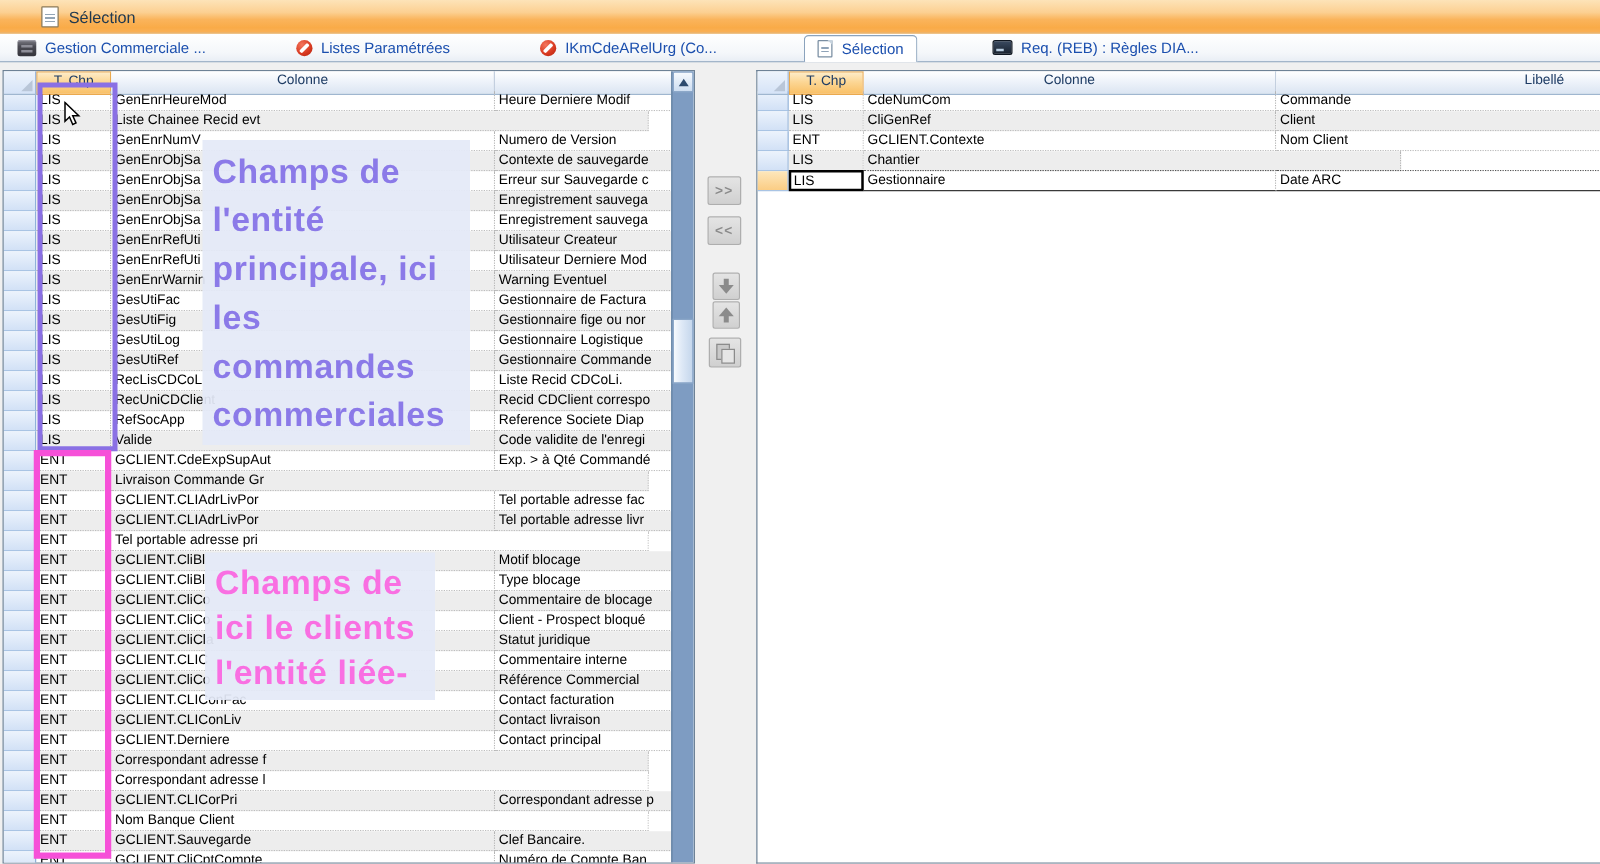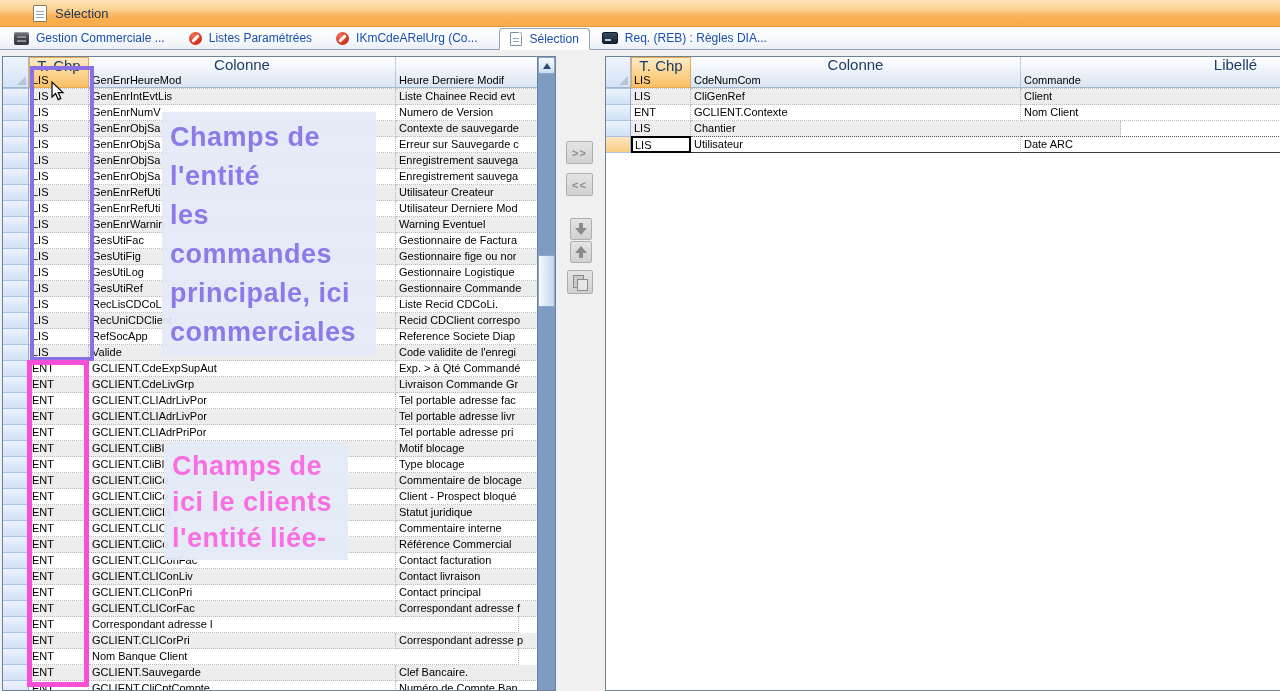--- a/index.html
+++ b/index.html
@@ -8,21 +8,21 @@
 
   
   .titlebar{position:absolute;left:0;top:0;width:1280px;height:27px;
     background:linear-gradient(180deg,#fde3b8 0%,#fcd092 38%,#fab45c 60%,#f9ab48 85%,#f9b057 100%);
     border-bottom:1px solid #e8962f;display:flex;align-items:center;}
   .title-text{position:absolute;left:55px;top:6px;font-size:13px;color:#20394f;}
 
   
   .tabbar{position:absolute;left:0;top:27px;width:1280px;height:23px;
     background:linear-gradient(180deg,#ffffff 0%,#f4f7fa 70%,#e9eef5 100%);
-    border-bottom:1px solid #8ba3bd;display:flex;align-items:center;padding-left:12px;}
+    border-bottom:1px solid #8ba3bd;display:flex;align-items:center;padding-left:12px;gap:48px;}
   .tab{display:flex;align-items:center;gap:7px;height:22px;padding:0 2px;margin-right:20px;}
   .tab .lbl{font-size:12px;color:#1b4fae;white-space:nowrap;}
   .tab.active{background:#fff;border:1px solid #8ba3bd;border-bottom:1px solid #fff;
     border-radius:4px 4px 0 0;padding:0 10px;margin-top:1px;position:relative;z-index:2;margin-right:10px;}
 
   
   .ico{display:inline-block;position:relative;flex:none;}
   .ico-doc{width:12px;height:14px;background:#fff;border:1px solid #7a8ea2;border-radius:1px;}
   .ico-doc::before{content:"";position:absolute;right:-1px;top:-1px;width:0;height:0;
     border-left:4px solid transparent;border-top:4px solid #c7d3de;}
@@ -46,21 +46,21 @@
 
   
   .content{position:absolute;left:0;top:50px;width:1280px;height:641px;background:#f0f0f0;}
   .grid{position:absolute;top:6px;height:635px;background:#fff;border:1px solid #6e8296;overflow:hidden;}
   .grid-left{left:2px;width:554px;}
   .grid-right{left:605px;width:675px;border-right:none;}
   .gbody{position:absolute;left:0;top:0;bottom:0;overflow:hidden;}
   .grid-left .gbody{right:18px;}
   .grid-right .gbody{right:0;}
   .ghead,.grow{display:flex;height:16px;white-space:nowrap;}
-  .hcell{flex:none;height:31px;font-size:15px;color:#1e3c64;text-align:center;line-height:15px;
+  .hcell{flex:none;height:19px;font-size:11px;color:#1e3c64;text-align:center;line-height:15px;
     background:linear-gradient(180deg,#ffffff 0%,#eef3fa 45%,#dbe5f2 100%);
     border-right:1px solid #c3cfdf;border-bottom:1px solid #9fb6cf;overflow:hidden;}
   .hcell.sorted{background:linear-gradient(180deg,#fdecc8 0%,#fcd694 45%,#f9c066 100%);
     border:1px solid #eaa94e;}
   .cell{flex:none;height:16px;font-size:11px;color:#000;line-height:15px;padding-left:3px;
     border-right:1px dotted #b5b5b5;border-bottom:1px dotted #bdbdbd;overflow:hidden;}
   .rowhdr{flex:none;height:16px;background:linear-gradient(180deg,#ecf3fc 0%,#d2e1f6 100%);
     border-right:1px solid #8fb0d8;border-bottom:1px solid #a9c4e4;}
   .grow.alt .cell{background:#ededed;}
   .corner{position:relative;background:linear-gradient(180deg,#eef4fc 0%,#d5e3f7 100%);
@@ -159,21 +159,20 @@
       <div id="lg-rows">
           <div class="grow">
             <div class="rowhdr c0"></div>
             <div class="cell c1">LIS</div>
             <div class="cell c2">GenEnrHeureMod</div>
             <div class="cell c3">Heure Derniere Modif</div>
           </div>
           <div class="grow alt">
             <div class="rowhdr c0"></div>
             <div class="cell c1">LIS</div>
-            <div class="cell c2">GenEnrIntEvtLis</div>
             <div class="cell c3">Liste Chainee Recid evt</div>
           </div>
           <div class="grow">
             <div class="rowhdr c0"></div>
             <div class="cell c1">LIS</div>
             <div class="cell c2">GenEnrNumV</div>
             <div class="cell c3">Numero de Version</div>
           </div>
           <div class="grow alt">
             <div class="rowhdr c0"></div>
@@ -267,39 +266,37 @@
           </div>
           <div class="grow">
             <div class="rowhdr c0"></div>
             <div class="cell c1">ENT</div>
             <div class="cell c2">GCLIENT.CdeExpSupAut</div>
             <div class="cell c3">Exp. &gt; à Qté Commandé</div>
           </div>
           <div class="grow alt">
             <div class="rowhdr c0"></div>
             <div class="cell c1">ENT</div>
-            <div class="cell c2">GCLIENT.CdeLivGrp</div>
             <div class="cell c3">Livraison Commande Gr</div>
           </div>
           <div class="grow">
             <div class="rowhdr c0"></div>
             <div class="cell c1">ENT</div>
             <div class="cell c2">GCLIENT.CLIAdrLivPor</div>
             <div class="cell c3">Tel portable adresse fac</div>
           </div>
           <div class="grow alt">
             <div class="rowhdr c0"></div>
             <div class="cell c1">ENT</div>
             <div class="cell c2">GCLIENT.CLIAdrLivPor</div>
             <div class="cell c3">Tel portable adresse livr</div>
           </div>
           <div class="grow">
             <div class="rowhdr c0"></div>
             <div class="cell c1">ENT</div>
-            <div class="cell c2">GCLIENT.CLIAdrPriPor</div>
             <div class="cell c3">Tel portable adresse pri</div>
           </div>
           <div class="grow alt">
             <div class="rowhdr c0"></div>
             <div class="cell c1">ENT</div>
             <div class="cell c2">GCLIENT.CliBl</div>
             <div class="cell c3">Motif blocage</div>
           </div>
           <div class="grow">
             <div class="rowhdr c0"></div>
@@ -345,27 +342,26 @@
           </div>
           <div class="grow alt">
             <div class="rowhdr c0"></div>
             <div class="cell c1">ENT</div>
             <div class="cell c2">GCLIENT.CLIConLiv</div>
             <div class="cell c3">Contact livraison</div>
           </div>
           <div class="grow">
             <div class="rowhdr c0"></div>
             <div class="cell c1">ENT</div>
-            <div class="cell c2">GCLIENT.CLIConPri</div>
+            <div class="cell c2">GCLIENT.Derniere</div>
             <div class="cell c3">Contact principal</div>
           </div>
           <div class="grow alt">
             <div class="rowhdr c0"></div>
             <div class="cell c1">ENT</div>
-            <div class="cell c2">GCLIENT.CLICorFac</div>
             <div class="cell c3">Correspondant adresse f</div>
           </div>
           <div class="grow">
             <div class="rowhdr c0"></div>
             <div class="cell c1">ENT</div>
             <div class="cell c3">Correspondant adresse l</div>
           </div>
           <div class="grow alt">
             <div class="rowhdr c0"></div>
             <div class="cell c1">ENT</div>
@@ -437,37 +433,37 @@
             <div class="cell c3">Nom Client</div>
           </div>
           <div class="grow alt">
             <div class="rowhdr c0"></div>
             <div class="cell c1">LIS</div>
             <div class="cell c3">Chantier</div>
           </div>
           <div class="grow sel">
             <div class="rowhdr c0"></div>
             <div class="cell c1">LIS</div>
-            <div class="cell c2">Utilisateur</div>
+            <div class="cell c2">Gestionnaire</div>
             <div class="cell c3">Date ARC</div>
           </div>
         </div>
     </div>
   </div>
 
 </div>
 
 <div class="hl-rect rect-primary"></div>
 <div class="hl-rect rect-linked"></div>
 
 <div class="ann ann-primary" id="ann-primary" style="color: rgb(139, 122, 232);">
     <div>Champs de</div>
     <div>l'entité</div>
+    <div>principale, ici</div>
     <div>les commandes</div>
-    <div>principale, ici</div>
     <div>commerciales</div>
   </div>
 <div class="ann ann-linked" id="ann-linked" style="color: rgb(249, 111, 226);">
     <div>Champs de</div>
     <div>ici le clients</div>
     <div>l'entité liée-</div>
   </div>
 
 <svg class="cursor" width="14" height="20" viewBox="0 0 14 20">
   <path d="M1,1 L1,16 L4.6,12.6 L7.2,18.6 L9.8,17.4 L7.2,11.6 L12,11.6 Z" fill="#fff" stroke="#000" stroke-width="1.2"></path>

